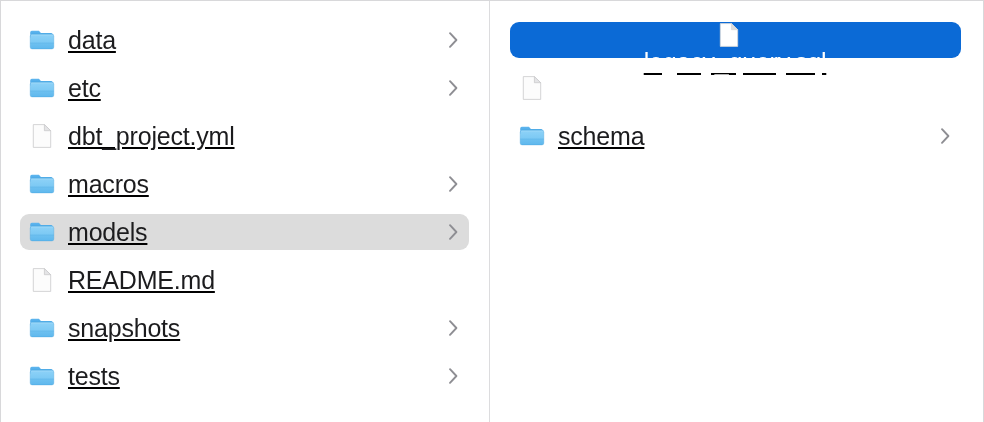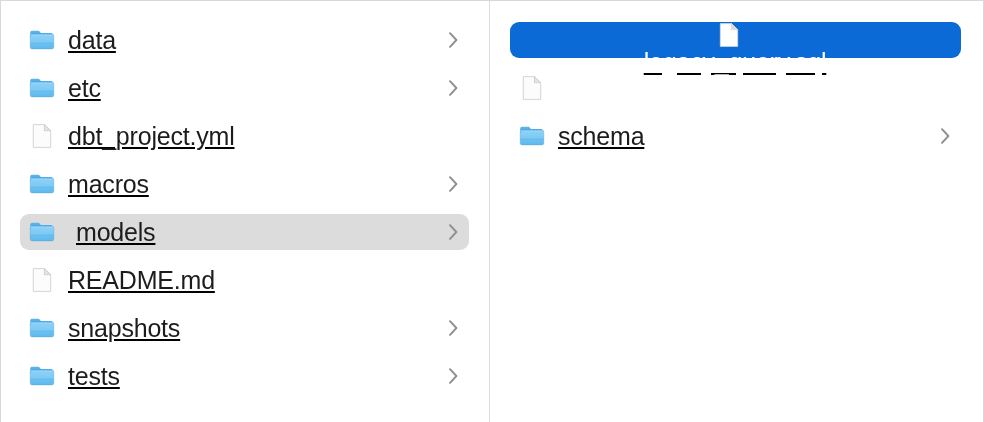--- a/index.html
+++ b/index.html
@@ -57,21 +57,20 @@
     margin-left: 20px;
     margin-right: 22px;
   }
 
   .row.sel-active {
     background: #0b6ad6;
     flex-direction: column;
   }
   .row.sel-inactive {
     background: #dcdcdc;
-    gap: 8px;
   }
 
   
   .icon {
     width: 26px;
     height: 26px;
     flex: 0 0 26px;
     position: relative;
     margin-right: 13px;
     display: block;

